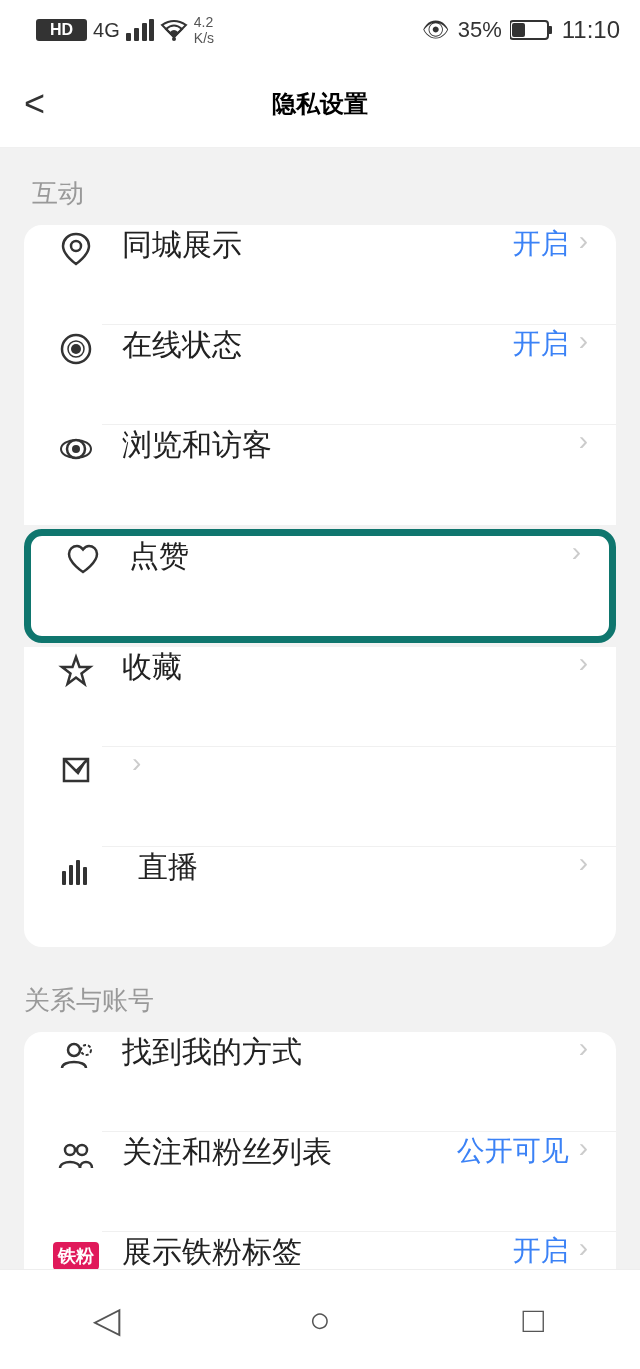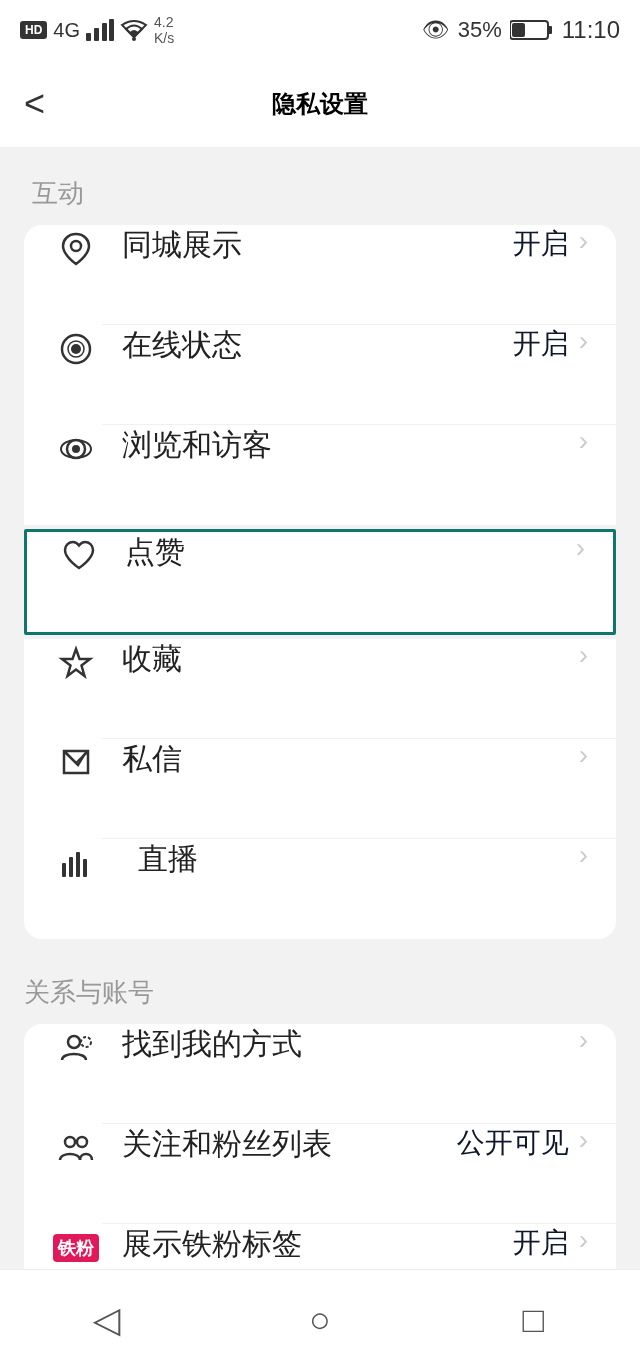--- a/index.html
+++ b/index.html
@@ -71,22 +71,22 @@
 
     
     .card {
       background: #fff;
       border-radius: 18px;
       margin: 0 24px;
       overflow: hidden;
     }
 
     .card.highlighted {
-      border: 3px solid #0f766e;
-      border-radius: 2px;
+      border: 7px solid #0f766e;
+      border-radius: 18px;
     }
 
     
     .menu-item {
       display: flex;
       align-items: flex-start;
       padding: 0 28px;
       height: 100px;
       position: relative;
       cursor: pointer;
@@ -111,21 +111,21 @@
       font-size: 36px;
       color: #333;
     }
     .menu-text {
       flex: 1;
       font-size: 30px;
       color: #222;
     }
     .menu-value {
       font-size: 28px;
-      color: #0f172a;
+      color: #3b82f6;
       margin-right: 10px;
     }
     .menu-arrow {
       font-size: 28px;
       color: #ccc;
     }
 
     
     .bottom-nav {
       position: absolute;
@@ -153,21 +153,21 @@
     
     svg {
       display: block;
     }
   </style>
 </head>
 <body>
 
 <div class="status-bar">
   <div class="status-left">
-    <span style="background:#333;color:#fff;font-size:12px;padding:2px 5px;border-radius:3px;font-weight:bold;">HD</span>
+    <span style="background:#333;color:#fff;font-size:16px;padding:2px 14px;border-radius:3px;font-weight:bold;margin-left:16px;">HD</span>
     <span style="font-size:20px;">4G</span>
     <span>
       <svg width="28" height="22" viewBox="0 0 28 22">
         <rect x="0" y="14" width="5" height="8" fill="#333" rx="1"></rect>
         <rect x="8" y="9" width="5" height="13" fill="#333" rx="1"></rect>
         <rect x="16" y="4" width="5" height="18" fill="#333" rx="1"></rect>
         <rect x="23" y="0" width="5" height="22" fill="#333" rx="1"></rect>
       </svg>
     </span>
     <span>
@@ -268,21 +268,20 @@
     <span class="menu-arrow">›</span>
   </div>
 
   <div class="menu-item">
     <div class="menu-icon">
       <svg width="36" height="36" viewBox="0 0 36 36">
         <path d="M6 6 L20 20 L26 10 L30 6 M6 6 L30 6 L30 28 L6 28 Z" fill="none" stroke="#333" stroke-width="2.5"></path>
         <path d="M8 8 L18 18 L28 8" fill="none" stroke="#333" stroke-width="2"></path>
       </svg>
     </div>
-    <span class="menu-text">私信</span>
     <span class="menu-value"></span>
     <span class="menu-arrow">›</span>
   </div>
 
   <div class="menu-item" style="border-bottom:none;gap:16px;">
     <div class="menu-icon">
       <svg width="36" height="36" viewBox="0 0 36 36">
         <rect x="4" y="18" width="4" height="14" rx="1" fill="#333"></rect>
         <rect x="11" y="12" width="4" height="20" rx="1" fill="#333"></rect>
         <rect x="18" y="7" width="4" height="25" rx="1" fill="#333"></rect>

